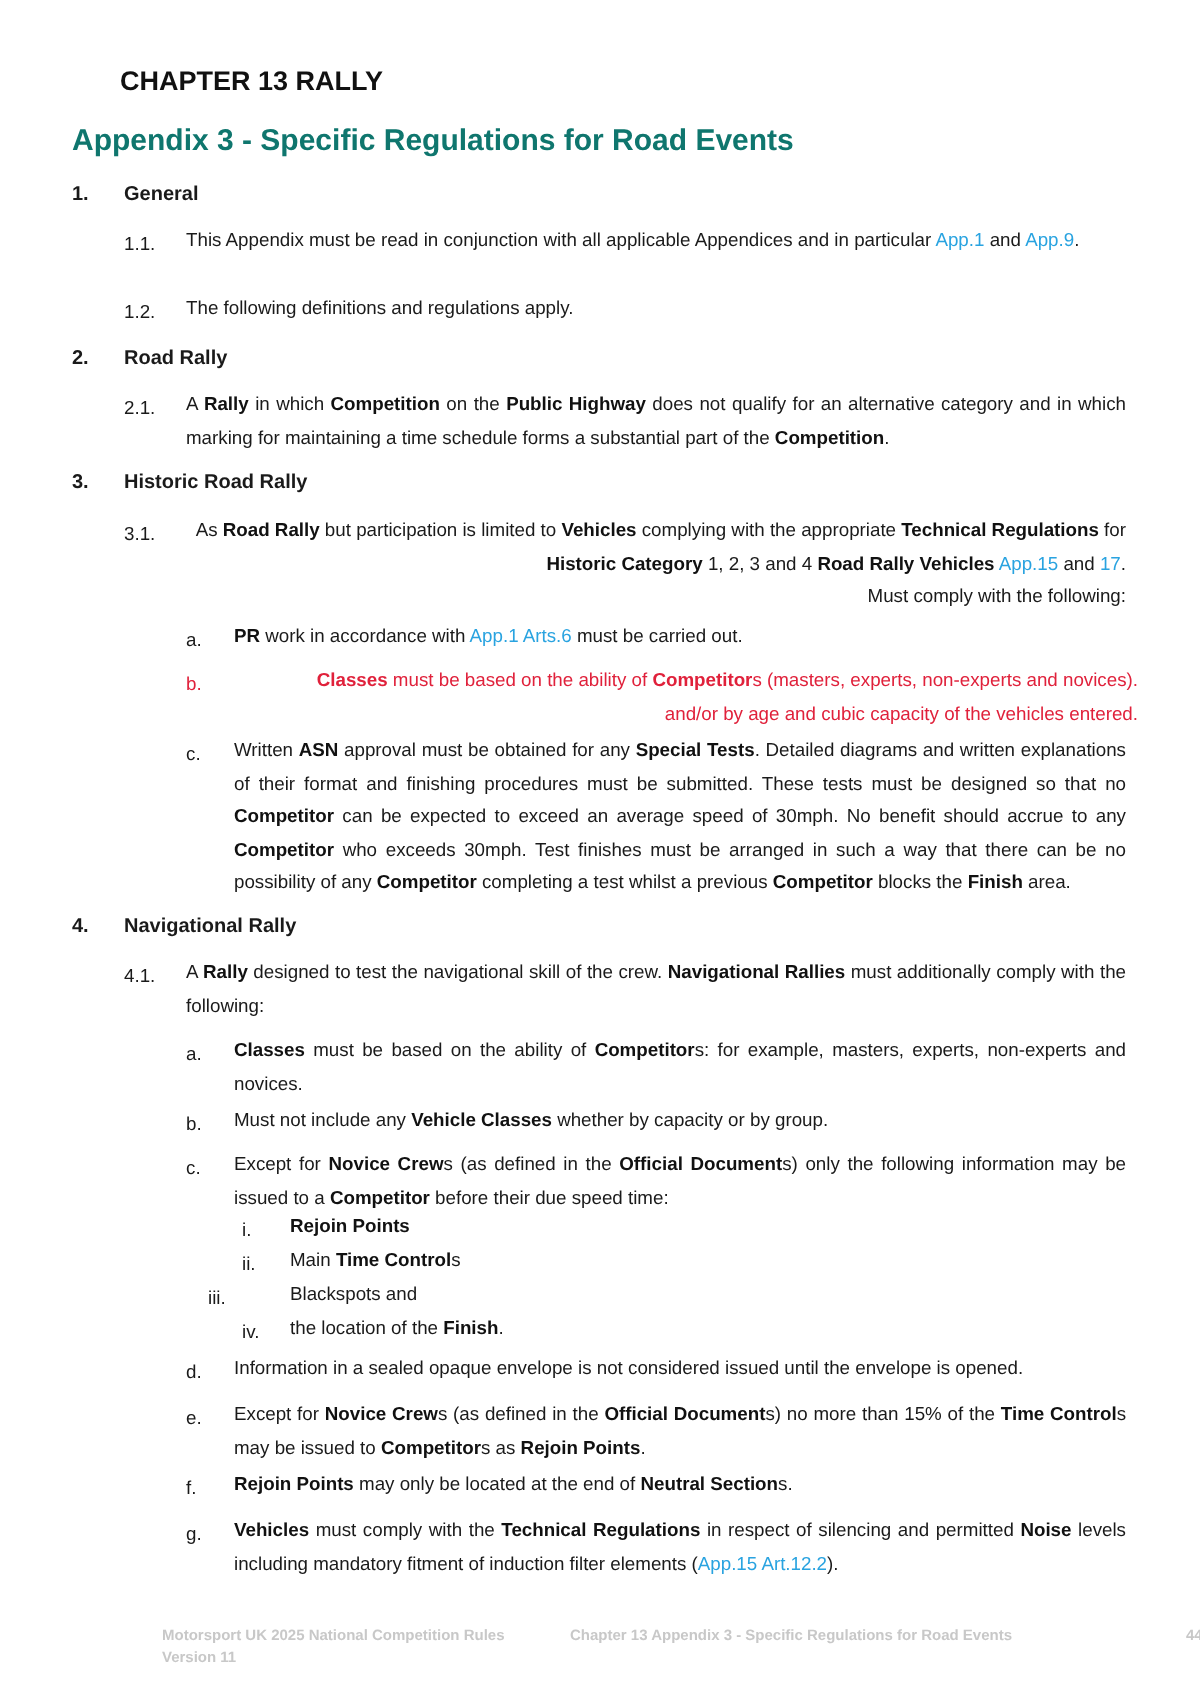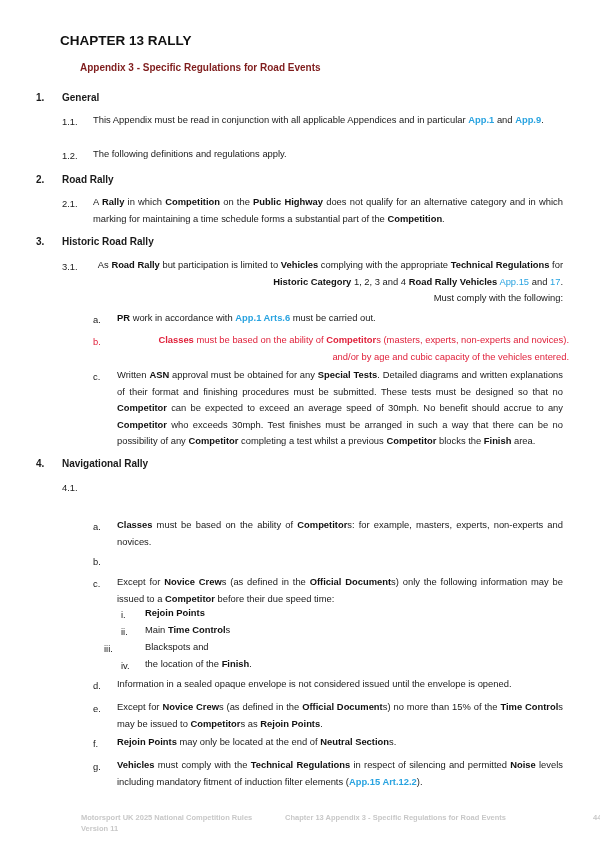--- a/index.html
+++ b/index.html
@@ -1,27 +1,27 @@
 <!DOCTYPE html>
 <html><head>
 <meta charset="utf-8">
 <style>
   html, body { margin: 0; padding: 0; background: #ffffff; }
   body { width: 600px; height: 849px; position: relative; overflow: hidden;
     font-family: "Liberation Sans", sans-serif; color: #1a1a1a; }
   .page { position: absolute; left: 0; top: 0; width: 600px; height: 849px; }
   .chapter { position: absolute; left: 36px; top: 33px; font-size: 13.5px; font-weight: bold; color: #111; margin-left: 24px; }
-  .appendix { position: absolute; left: 36px; top: 62px; font-size: 10px; font-weight: bold; color: #7f1d1d; margin-left: 44px; }
+  .appendix { position: absolute; left: 36px; top: 62px; font-size: 15px; font-weight: bold; color: #0f766e; }
   .abs { position: absolute; }
   .sec-num { font-size: 10px; font-weight: bold; }
   .sec-title { font-size: 10px; font-weight: bold; }
   .para { font-size: 9.4px; line-height: 16.5px; text-align: justify; }
   .num { font-size: 9.4px; text-align: center; }
   b { font-weight: bold; color: #111; }
-  .link { color: #29a3e0; font-weight: bold; }
+  .link { color: #29a3e0; font-weight: normal; }
   .link-n { color: #29a3e0; }
   .red { color: #e0213b; }
   .red b { color: #e0213b; }
   .footer { position: absolute; font-size: 7.5px; color: #c8c8c8; font-weight: bold; margin-left: 45px; }
 </style>
 </head>
 <body>
 
 <div class="page">
   <div class="chapter">CHAPTER 13 RALLY</div>
@@ -65,27 +65,33 @@
   </div>
 
   <div class="abs num" style="left:93px;top:371px">c.</div>
   <div class="abs para" style="left:117px;top:367px;width:446px">
     <span>Written </span><b>ASN</b><span> approval must be obtained for any </span><b>Special Tests</b><span>. Detailed diagrams and written explanations of their format and finishing procedures must be submitted. These tests must be designed so that no </span><b>Competitor</b><span> can be expected to exceed an average speed of 30mph. No benefit should accrue to any </span><b>Competitor</b><span> who exceeds 30mph. Test finishes must be arranged in such a way that there can be no possibility of any </span><b>Competitor</b><span> completing a test whilst a previous </span><b>Competitor</b><span> blocks the </span><b>Finish</b><span> area.</span>
   </div>
 
   <div class="abs sec-num" style="left:36px;top:458px">4.</div>
   <div class="abs sec-title" style="left:62px;top:458px">Navigational Rally</div>
   <div class="abs num" style="left:62px;top:482px">4.1.</div>
+  <div class="abs para" style="left:93px;top:478px;width:470px">
+    <span>A </span><b>Rally</b><span> designed to test the navigational skill of the crew. </span><b>Navigational Rallies</b><span> must additionally comply with the following:</span>
+  </div>
 
   <div class="abs num" style="left:93px;top:521px">a.</div>
   <div class="abs para" style="left:117px;top:517px;width:446px">
     <b>Classes</b><span> must be based on the ability of </span><b>Competitor</b><span>s: for example, masters, experts, non-experts and novices.</span>
   </div>
 
   <div class="abs num" style="left:93px;top:556px">b.</div>
+  <div class="abs para" style="left:117px;top:552px;width:446px">
+    <span>Must not include any </span><b>Vehicle Classes</b><span> whether by capacity or by group.</span>
+  </div>
 
   <div class="abs num" style="left:93px;top:578px">c.</div>
   <div class="abs para" style="left:117px;top:574px;width:446px">
     <span>Except for </span><b>Novice Crew</b><span>s (as defined in the </span><b>Official Document</b><span>s) only the following information may be issued to a </span><b>Competitor</b><span> before their due speed time:</span>
   </div>
 
   <div class="abs num" style="left:121px;top:609px">i.</div>
   <div class="abs para" style="left:145px;top:605px"><b>Rejoin Points</b></div>
   <div class="abs num" style="left:121px;top:626px">ii.</div>
   <div class="abs para" style="left:145px;top:622px"><span>Main </span><b>Time Control</b><span>s</span></div>

